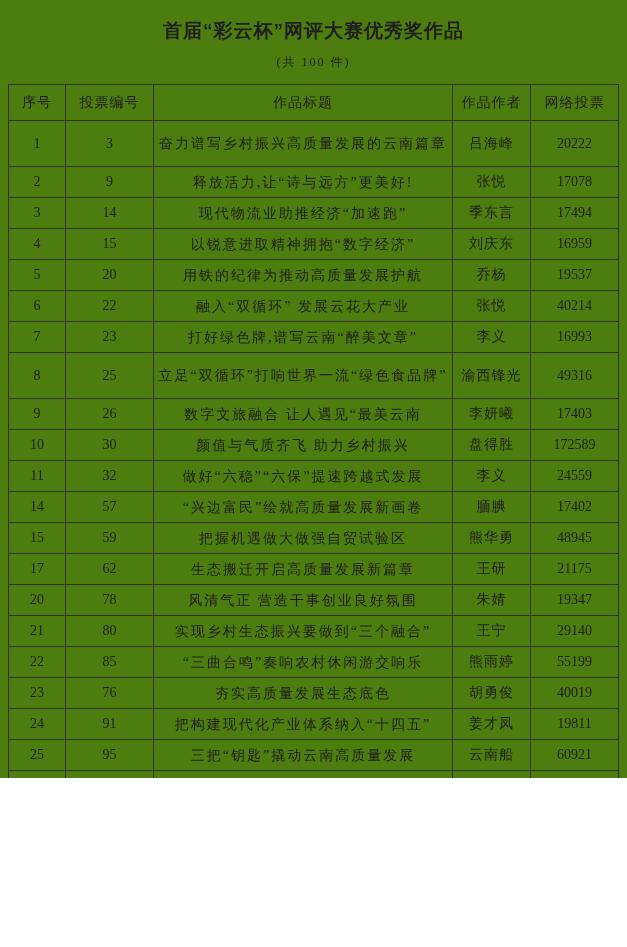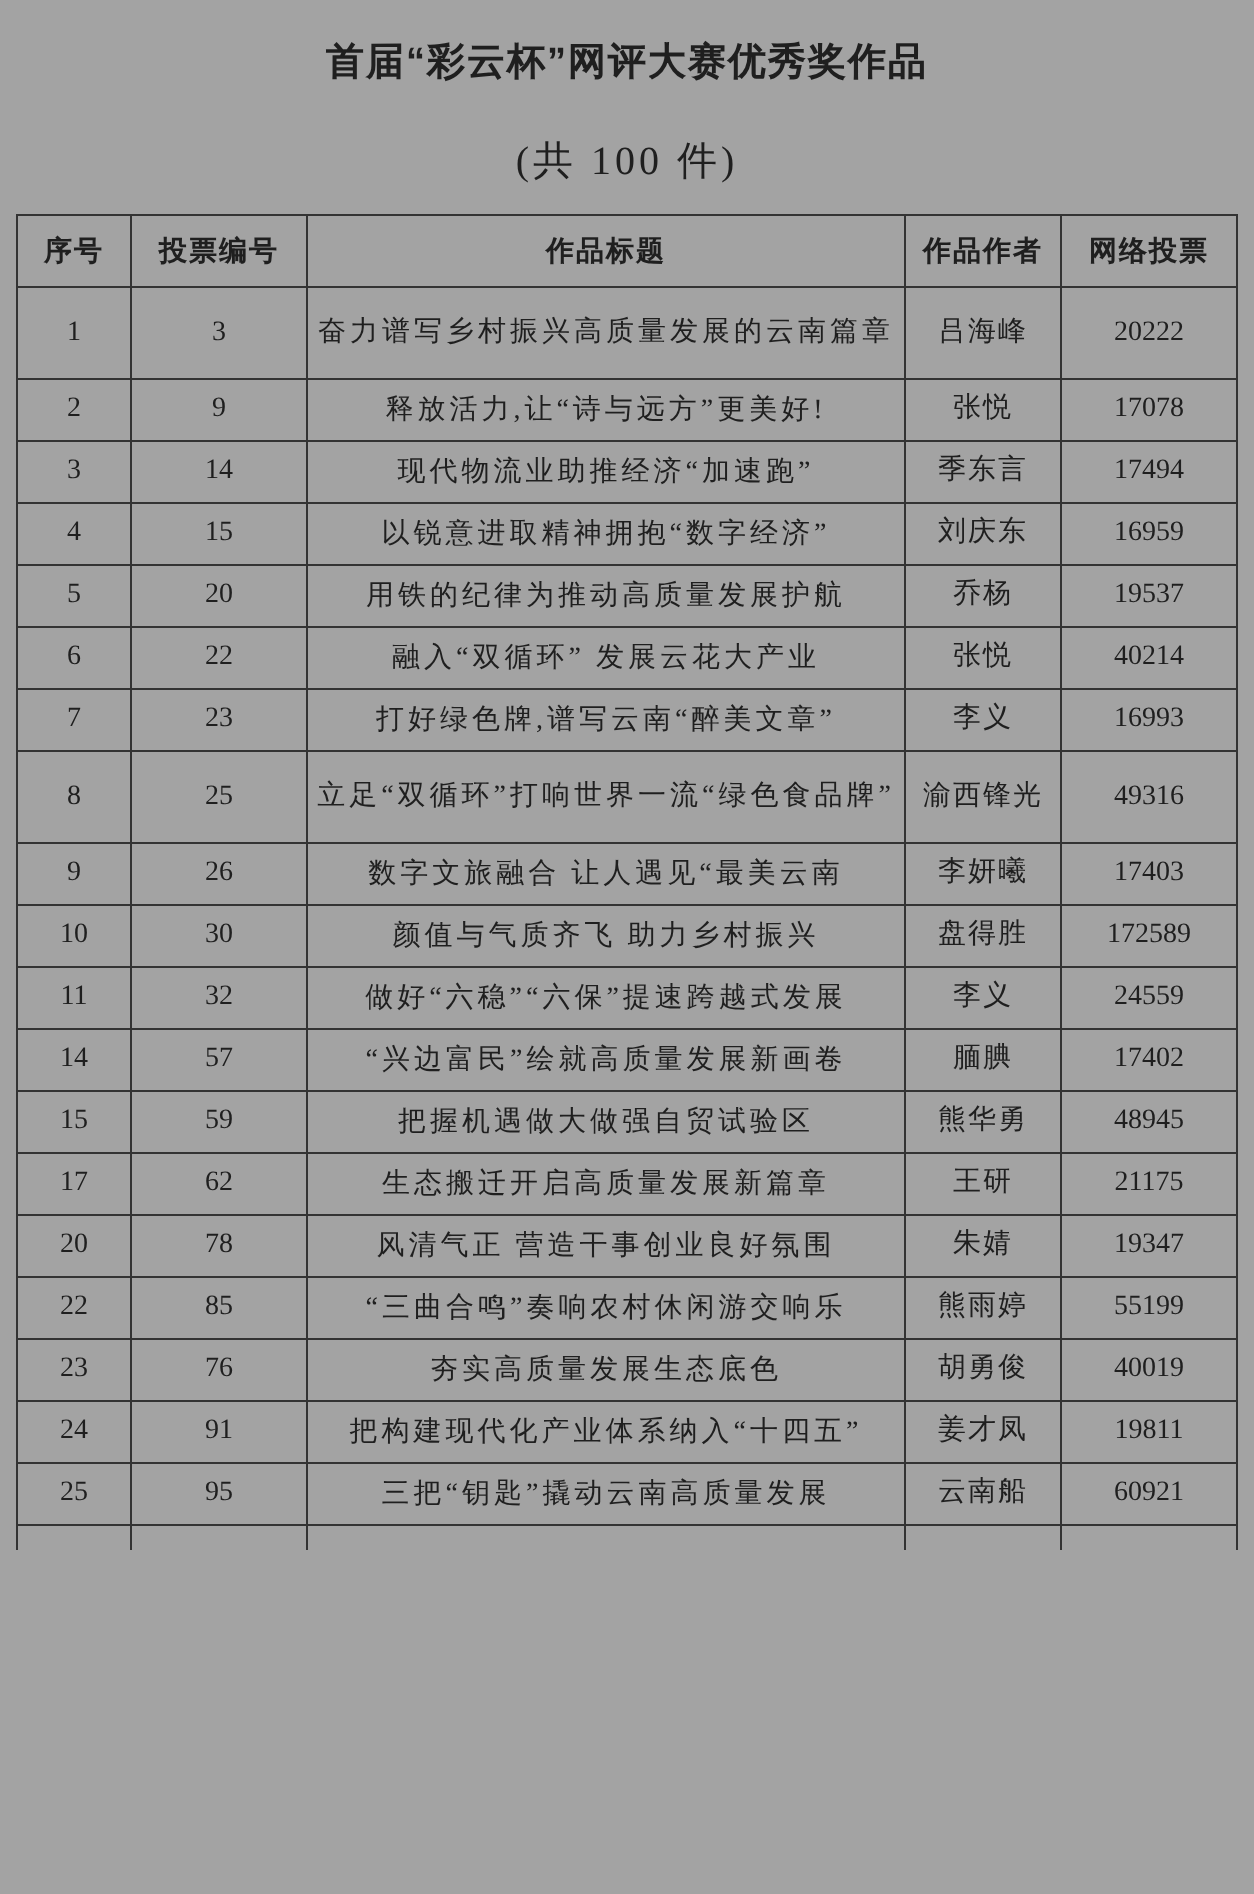--- a/index.html
+++ b/index.html
@@ -9,54 +9,54 @@
   }
   body {
     width: 627px;
     height: 947px;
     overflow: hidden;
     font-family: "Liberation Serif", "DejaVu Serif", serif;
     color: #1f1f1f;
   }
   .page {
     width: 627px;
-    height: 947px;
+    height: 778px;
     box-sizing: border-box;
     padding-top: 14px;
     overflow: hidden;
-    background: #a3a3a3;
+    background: #4d7c0f;
   }
   .doc-title {
     font-family: "Liberation Sans", "DejaVu Sans", sans-serif;
     font-size: 19px;
     font-weight: bold;
     text-align: center;
     margin: 4px 0 0 0;
     letter-spacing: 1px;
   }
   .doc-subtitle {
     text-align: center;
-    font-size: 20px;
-    margin-top: 23px;
+    font-size: 12px;
+    margin-top: 10px;
     letter-spacing: 2px;
   }
   table.awards {
     border-collapse: collapse;
     table-layout: fixed;
     width: 610px;
     margin: 13px 0 0 8px;
   }
   table.awards th,
   table.awards td {
     border: 1px solid #333333;
     overflow: hidden;
   }
   table.awards th {
     font-size: 14px;
-    font-weight: bold;
+    font-weight: normal;
     height: 35px;
     letter-spacing: 1px;
     padding: 0 2px;
   }
   table.awards td {
     font-size: 14px;
     text-align: center;
     vertical-align: middle;
     padding: 1px 2px;
   }
@@ -239,20 +239,29 @@
         <tr>
     <td class="c-serial">20</td>
     <td class="c-ballot">78</td>
     <td class="c-title">风清气正 营造干事创业良好氛围</td>
     <td class="c-author">
             <div class="author-wrap">朱婧</div>
           </td>
     <td class="c-votes">19347</td>
   </tr>
         <tr>
+    <td class="c-serial">21</td>
+    <td class="c-ballot">80</td>
+    <td class="c-title">实现乡村生态振兴要做到“三个融合”</td>
+    <td class="c-author">
+            <div class="author-wrap">王宁</div>
+          </td>
+    <td class="c-votes">29140</td>
+  </tr>
+        <tr>
     <td class="c-serial">22</td>
     <td class="c-ballot">85</td>
     <td class="c-title">“三曲合鸣”奏响农村休闲游交响乐</td>
     <td class="c-author">
             <div class="author-wrap">熊雨婷</div>
           </td>
     <td class="c-votes">55199</td>
   </tr>
         <tr>
     <td class="c-serial">23</td>

